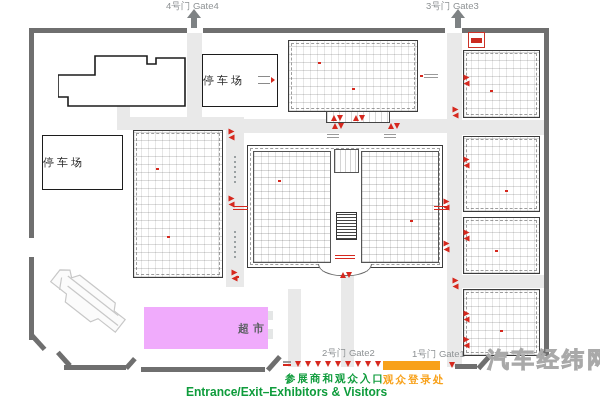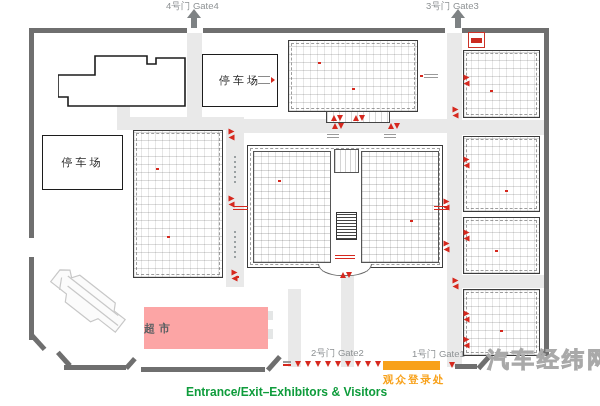--- a/index.html
+++ b/index.html
@@ -7,21 +7,21 @@
     position:relative;width:600px;height:406px;background:#fff;overflow:hidden;
     font-family:"Liberation Sans","DejaVu Sans",sans-serif;
   }
   
   .wall{position:absolute;background:#6f6f6f;}
   .wall.diag{width:5px;transform-origin:top left;}
   
   .road{position:absolute;background:#e9e9e9;}
   
   .bld{position:absolute;background:#fff;border:1.5px solid #1c1c1c;box-sizing:border-box;
-       display:flex;align-items:center;justify-content:center;}
+       display:flex;align-items:center;justify-content:flex-start;}
   .bld .lbl{font-size:11px;color:#2b2b2b;letter-spacing:3px;}
   
   .hall{position:absolute;box-sizing:border-box;border:1px solid #3c3c3c;background:
      repeating-linear-gradient(0deg, rgba(30,30,30,.16) 0 1px, transparent 1px 8px),
      repeating-linear-gradient(90deg, rgba(30,30,30,.11) 0 1px, transparent 1px 7px),#fff;}
   .hall::before{content:"";position:absolute;inset:2px;border:1px dashed rgba(80,80,80,.55);}
   .wing{position:absolute;box-sizing:border-box;border:1px solid #555;background:
      repeating-linear-gradient(0deg, rgba(30,30,30,.18) 0 1px, transparent 1px 7px),
      repeating-linear-gradient(90deg, rgba(30,30,30,.13) 0 1px, transparent 1px 7px),#fff;}
   .ladder{position:absolute;box-sizing:border-box;border:1px solid #333;background:
@@ -45,21 +45,21 @@
   .arrow-row{position:absolute;display:flex;gap:4px;align-items:flex-start;}
   .arr-dn{width:0;height:0;border-left:3px solid transparent;border-right:3px solid transparent;border-top:6px solid #d6281e;}
   .eqmark{width:8px;height:5px;border-top:2px solid #9a9a9a;border-bottom:2px solid #d6281e;box-sizing:border-box;}
   
   .gate-arrow{position:absolute;width:16px;}
   .gate-arrow .tri{width:0;height:0;margin:0 auto;border-left:7px solid transparent;border-right:7px solid transparent;border-bottom:9px solid #7e8284;}
   .gate-arrow .stem{width:6px;height:10px;margin:0 auto;background:#7e8284;}
   
   .gatelbl{position:absolute;font-size:9.5px;color:#8e9294;white-space:nowrap;}
   .svc-lbl{position:absolute;font-size:10px;font-weight:600;color:#1f1f1f;white-space:nowrap;}
-  .market{position:absolute;background:#fca5a5;display:flex;align-items:center;justify-content:flex-start;}
+  .market{position:absolute;background:#f0abfc;display:flex;align-items:center;justify-content:flex-end;}
   .market .lbl{font-size:11px;font-weight:700;color:#5c6063;letter-spacing:4px;}
   .tab{position:absolute;background:#e4e6e6;}
   .green-cn{position:absolute;font-size:10.5px;font-weight:700;color:#0f9c3c;letter-spacing:2px;white-space:nowrap;}
   .green-en{position:absolute;font-size:12px;font-weight:700;color:#0f9c3c;white-space:nowrap;}
   .orange-cn{position:absolute;font-size:10.5px;font-weight:700;color:#f8a11a;letter-spacing:2px;white-space:nowrap;}
   .orange-en{position:absolute;font-size:10.5px;font-weight:700;color:#f8a11a;white-space:nowrap;}
   .orange-bar{position:absolute;background:#f8a11a;}
   .wm-name{position:absolute;font-size:22px;font-weight:700;color:#cbcbcb;-webkit-text-stroke:1px #a9a9a9;letter-spacing:3px;white-space:nowrap;z-index:9;}
   .wm-url{position:absolute;font-size:11px;color:#c4c4c4;letter-spacing:.5px;white-space:nowrap;z-index:9;}
   .stamp{position:absolute;box-sizing:border-box;border:1px solid #cc3328;background:#fff;}
@@ -208,21 +208,22 @@
   <div class="gatelbl" style="left:166px;top:0px;">4号门 Gate4</div>
   <div class="gate-arrow" style="left:186px;top:9px;">
     <div class="tri"></div>
       <div class="stem"></div>
   </div>
   <div class="gatelbl" style="left:426px;top:0px;">3号门 Gate3</div>
   <div class="gate-arrow" style="left:450px;top:9px;">
     <div class="tri"></div>
       <div class="stem"></div>
   </div>
-  <div class="gatelbl" style="left:311px;top:347px;">2号门 Gate2</div>
+  <div class="gatelbl" style="left:322px;top:347px;">2号门 Gate2</div>
   <div class="gatelbl" style="left:412px;top:348px;">1号门 Gate1</div>
 
+  <div class="green-cn" style="left:285px;top:372px;">参展商和观众入口</div>
   <div class="green-en" style="left:186px;top:385px;">Entrance/Exit–Exhibitors &amp; Visitors</div>
   <div class="orange-cn" style="left:383px;top:373px;">观众登录处</div>
 
   <div class="wm-name" style="left:487px;top:345px;">汽车经纬网</div>
 
 </div>
 
 </body></html>

